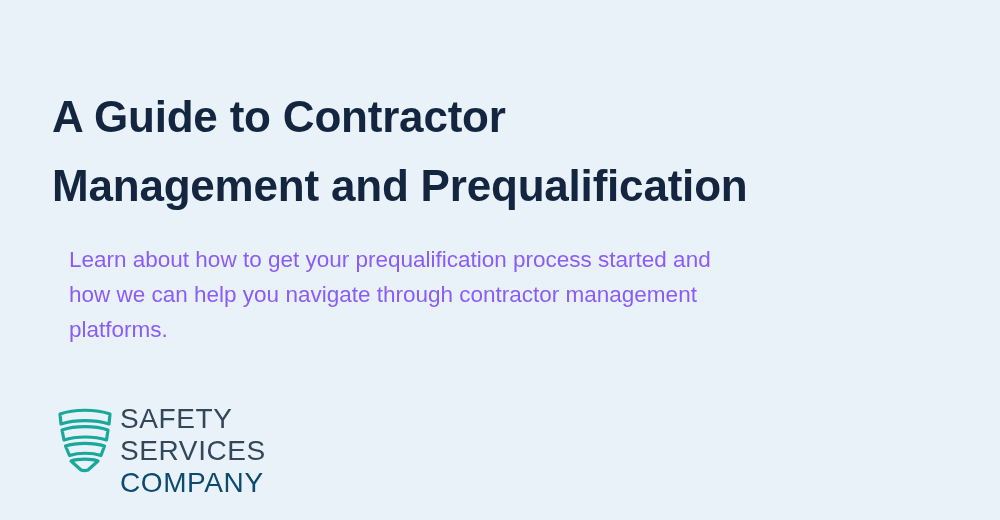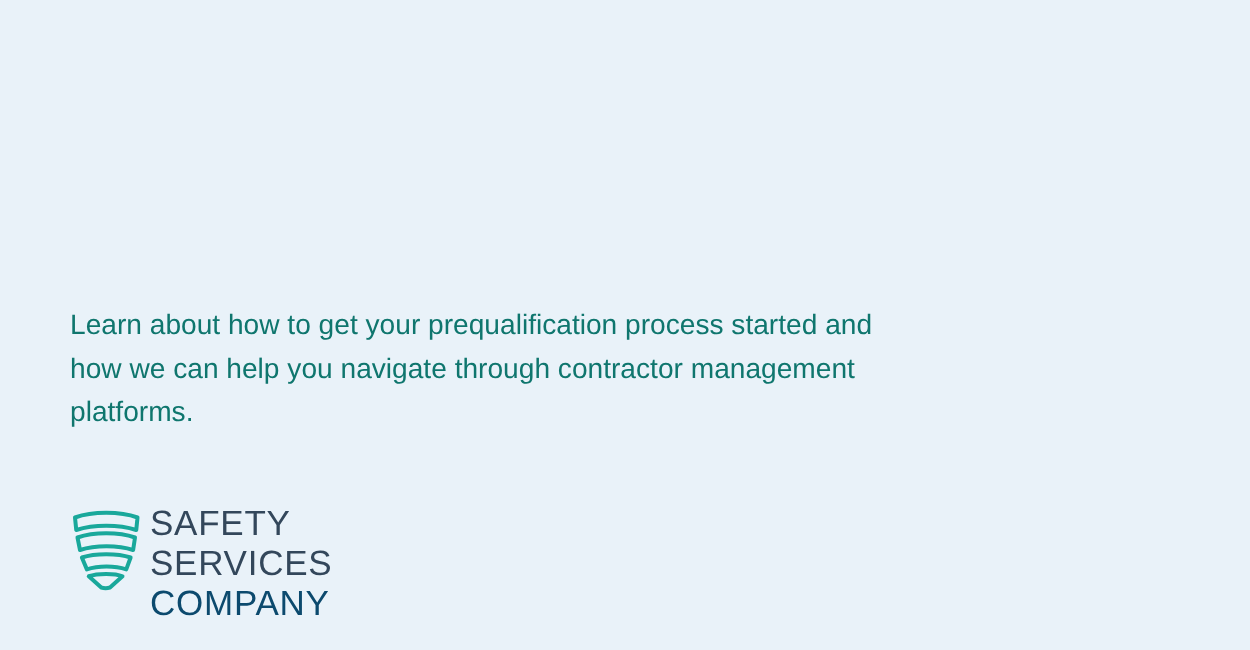--- a/index.html
+++ b/index.html
@@ -22,22 +22,22 @@
     position:absolute; top:82px; left:0; width:740px;
     color:#14263f;
     font-size:44px;
     font-weight:bold;
     line-height:69px;
     letter-spacing:-0.2px;
   }
   .headline .l2 { display:block; }
 
   .subhead {
-    position:absolute; top:242px; left:4px; width:650px;
-    color:#0f766e;
+    position:absolute; top:242px; left:17px; width:650px;
+    color:#8b5cf6;
     font-size:22.5px;
     font-weight:normal;
     line-height:35px;
   }
 
   
   .logo { position:absolute; left:0px; top:399px; width:330px; height:80px; }
   .logo-mark { position:absolute; left:4px; top:6px; width:58px; height:68px; }
   .logo-text { position:absolute; left:68px; top:4px; }
   .logo-line1 {
@@ -58,20 +58,24 @@
   <div class="deco">
     
 
     
 
     
   </div>
 
   <div class="content">
 
+    <h1 class="headline">
+      <span class="l1">A Guide to Contractor</span>
+      <span class="l2">Management and Prequalification</span>
+    </h1>
 
     <p class="subhead">Learn about how to get your prequalification process started and how we can help you navigate through contractor management platforms.</p>
 
     <div class="logo">
       <span class="logo-mark">
         <svg width="58" height="68" viewBox="0 0 58 68" xmlns="http://www.w3.org/2000/svg">
           <g fill="none" stroke="#19a89b" stroke-width="3.2" stroke-linejoin="round" stroke-linecap="round">
             <path d="M4 9 C 18 4, 40 4, 54 9 L 53 19 C 39 14.5, 19 14.5, 5 19 Z"></path>
             <path d="M6 25 C 19 20.5, 39 20.5, 52 25 L 50.5 35 C 38.5 31, 20 31, 8 35 Z"></path>
             <path d="M9.5 41 C 20 37.5, 38 37.5, 48.5 41 L 45 50.5 C 36 47.5, 22.5 47.5, 13.5 50.5 Z"></path>

